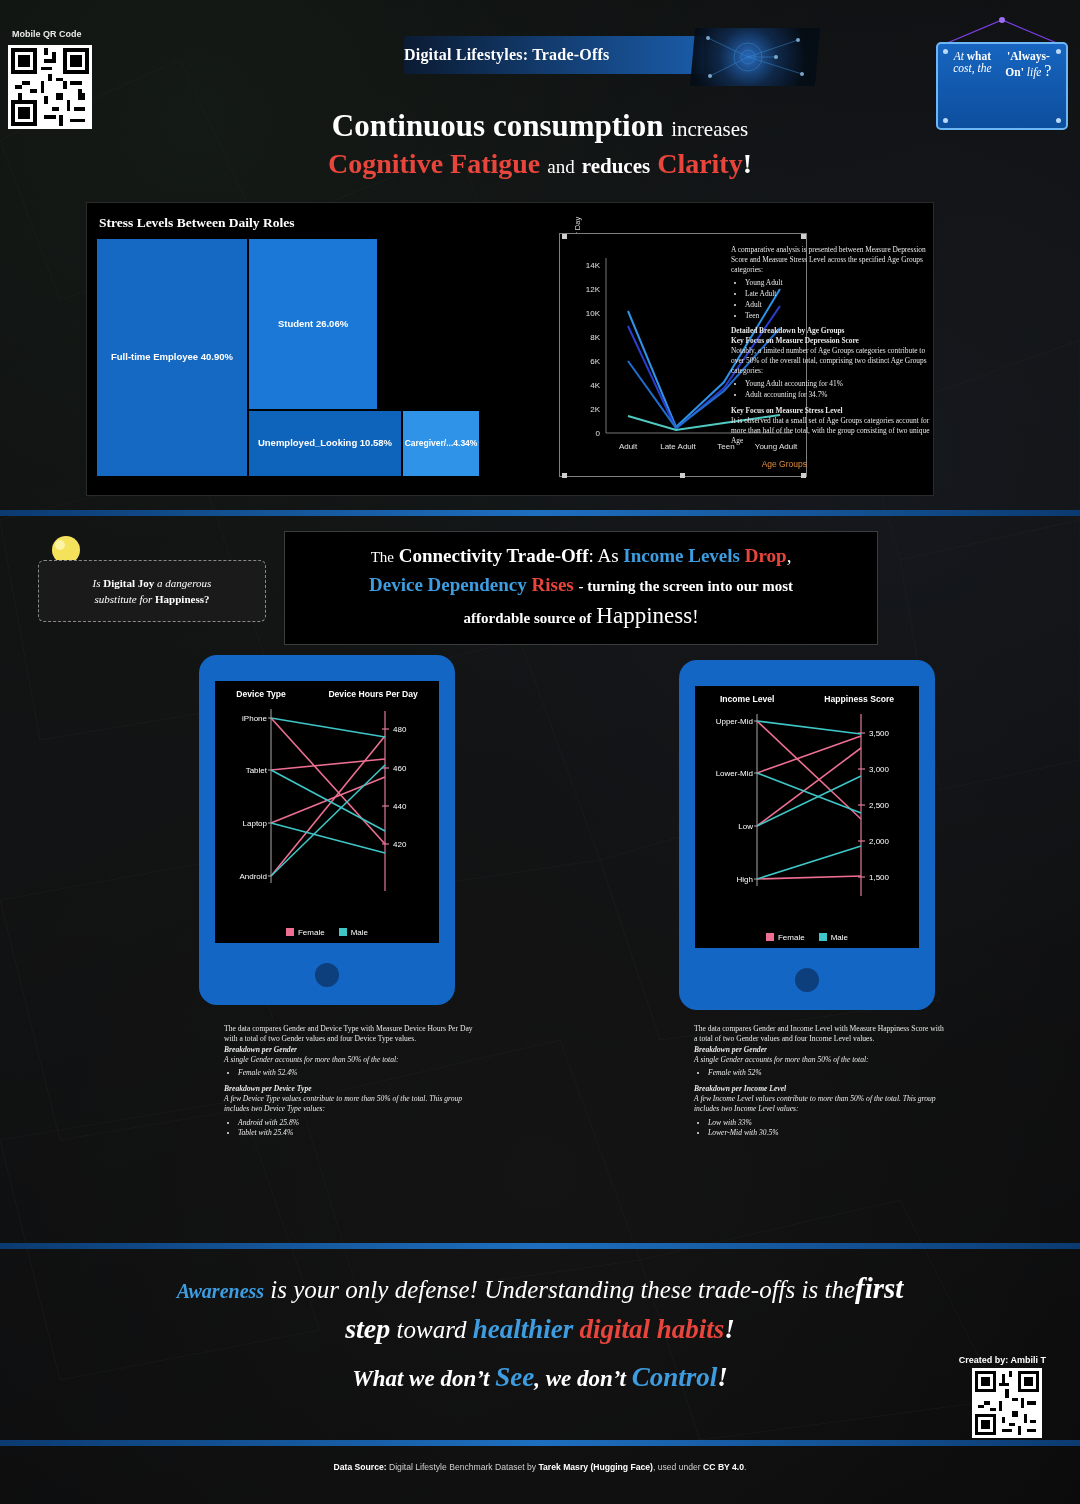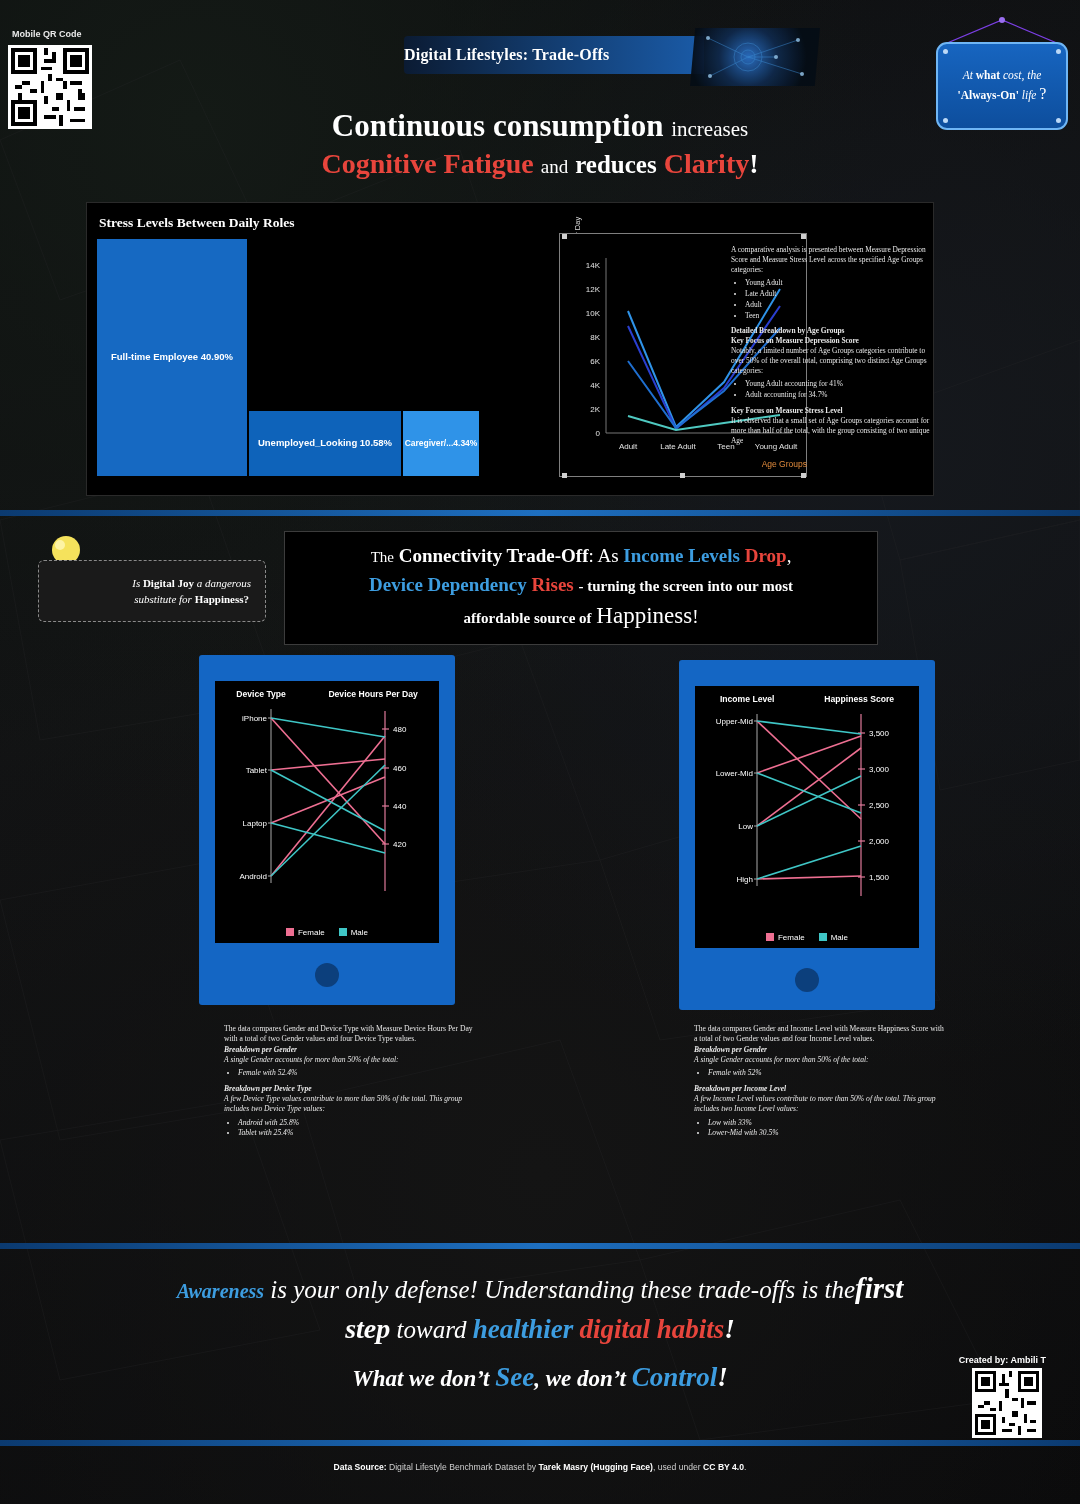--- a/index.html
+++ b/index.html
@@ -38,29 +38,29 @@
     opacity:.95;
   }
 
   .headline { position:absolute; left:0; right:0; top:108px; text-align:center; font-family:"Liberation Serif", serif; }
   .headline .l1 { font-size:31px; font-weight:700; color:#fff; }
   .headline .l1 .thin { font-size:21px; font-weight:400; }
   .headline .l2 { margin-top:4px; font-size:28px; font-weight:700; }
   .red { color:#e8453c; }
   .lblue { color:#3d9de0; }
   .l2 .and { color:#fff; font-size:19px; font-weight:400; }
-  .l2 .reduces { color:#fff; font-size:25px; font-weight:700; }
+  .l2 .reduces { color:#fff; font-size:21px; font-weight:700; }
 
   .hangsign {
     position:absolute; right:12px; top:42px; width:132px; height:88px;
     background:linear-gradient(180deg,#1765c0,#0d4e9d);
-    border:2px solid #6fb6f5; border-radius:11px;
+    border:2px solid #6fb6f5; border-radius:5px;
     font-family:"Liberation Serif", serif;
     color:#fff; font-size:11.5px; text-align:center;
-    display:flex; flex-direction:column; justify-content:center; gap:4px; padding:6px 10px;
+    display:flex; flex-direction:row; justify-content:center; gap:4px; padding:6px 10px;
   }
   .hangsign .dot { position:absolute; width:5px; height:5px; border-radius:50%; background:#bcd9f7; }
   .hang-rope { position:absolute; right:12px; top:16px; width:132px; height:30px; }
 
   
   .panel1 {
     position:absolute; left:86px; top:202px; width:848px; height:294px;
     background:#000; border:1px solid #2a2a2a;
   }
   .panel1 h3 {
@@ -82,35 +82,35 @@
   .analysis ul { margin:3px 0 6px 0; padding-left:14px; }
   .analysis li { margin:1px 0; }
 
   
   .rule { position:absolute; left:0; width:100%; height:6px; background:linear-gradient(90deg,#0b3a70,#1e6fc0,#0b3a70); }
 
   
   .pinnote {
     position:absolute; left:38px; top:560px; width:228px; height:62px;
     background:#1a1a1a; border:1.5px dashed #8a8a8a; border-radius:6px;
-    display:flex; align-items:center; justify-content:flex-end; text-align:center;
+    display:flex; align-items:center; justify-content:center; text-align:center;
     font-family:"Liberation Serif", serif; font-size:11px; color:#fff; padding:6px 14px; line-height:1.5;
   }
   .pin { position:absolute; left:44px; top:532px; width:44px; height:44px; }
 
   .tradeoff {
     position:absolute; left:284px; top:531px; width:594px; height:114px;
     background:#000; border:1px solid #3c3c3c;
     display:flex; align-items:center; justify-content:center; text-align:center;
     font-family:"Liberation Serif", serif; font-size:19px; line-height:1.5; padding:6px 16px;
   }
   .tradeoff .sm { font-size:15px; }
 
   
-  .tablet { position:absolute; width:256px; height:350px; background:#1466c4; border-radius:3px; }
+  .tablet { position:absolute; width:256px; height:350px; background:#1466c4; border-radius:18px; }
   .tablet .screen { position:absolute; left:16px; top:26px; right:16px; height:262px; background:#000; }
   .tablet .home { position:absolute; left:50%; margin-left:-12px; bottom:18px; width:24px; height:24px; border-radius:50%; background:#0c3f7c; }
 
   .chart-head { position:absolute; top:8px; left:0; width:100%; display:flex; justify-content:space-around; font-size:8.6px; font-weight:700; color:#fff; }
   .legend { position:absolute; bottom:6px; left:0; width:100%; display:flex; justify-content:center; gap:14px; font-size:8px; color:#fff; }
   .legend i { display:inline-block; width:8px; height:8px; margin-right:4px; vertical-align:-1px; }
 
   .caption { position:absolute; width:250px; font-family:"Liberation Serif", serif; font-size:7.6px; color:#e8e8e8; line-height:1.36; }
   .caption b { font-style:italic; }
   .caption ul { margin:3px 0 5px 0; padding-left:14px; }
@@ -259,20 +259,21 @@
       <span class="reduces">reduces</span>
       <span class="red">Clarity</span><span>!</span>
     </div>
   </div>
 
   <div class="panel1">
     <h3>Stress Levels Between Daily Roles</h3>
 
     <div class="treemap">
       <div class="tm" style="left:0;top:0;width:150px;height:237px;background:#1669c2">Full-time Employee 40.90%</div>
+      <div class="tm" style="left:152px;top:0;width:128px;height:170px;background:#1b78d6">Student 26.06%</div>
       <div class="tm" style="left:152px;top:172px;width:152px;height:65px;background:#0e63ba">Unemployed_Looking 10.58%</div>
       <div class="tm" style="left:306px;top:172px;width:76px;height:65px;background:#2f93e8;font-size:8.5px">Caregiver/...4.34%</div>
     </div>
 
     <div class="lc-ylab">
       <span>Depression Score, Stress Level, Anxiety Score, Device Hours Per Day</span>
     </div>
 
     <div class="linechart">
       <svg viewBox="0 0 248 244" width="248" height="244">

